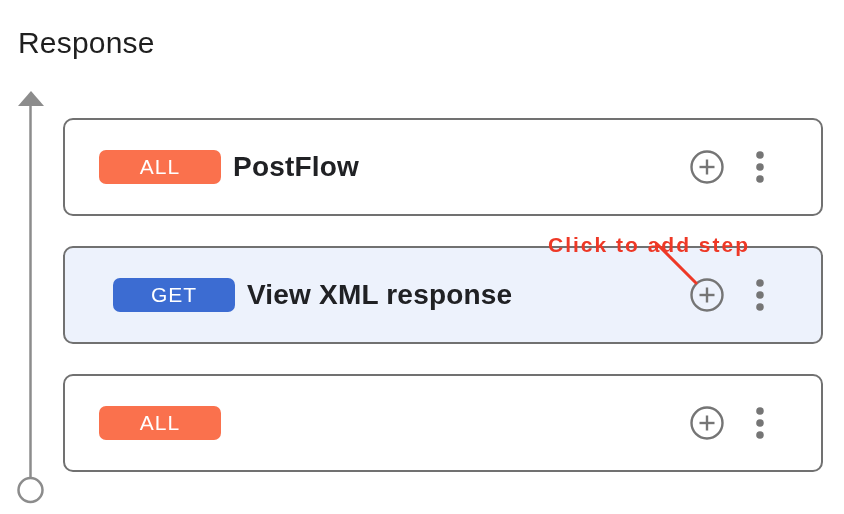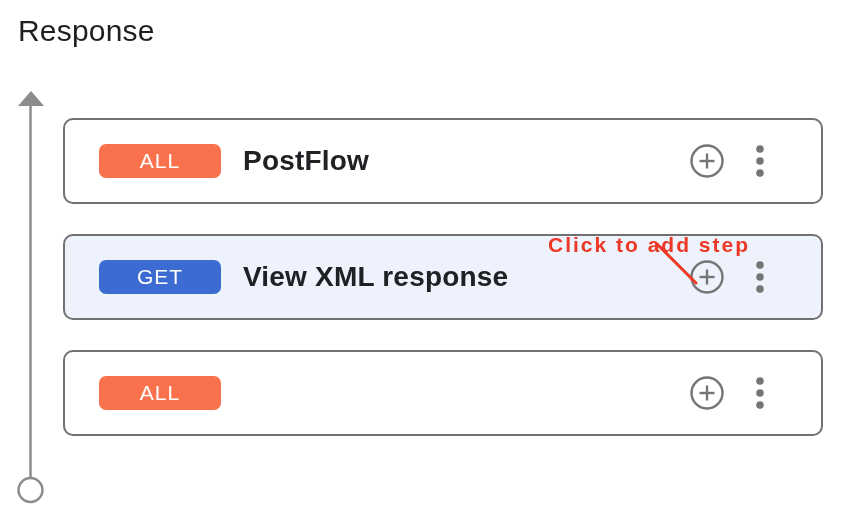--- a/index.html
+++ b/index.html
@@ -15,38 +15,38 @@
   html,body{margin:0;padding:0;background:#fff;}
   body{font-family:"Liberation Sans", sans-serif;}
   .stage{
     position:relative;
     width:844px;height:514px;
     background:var(--bg);
     overflow:hidden;
   }
   .page-title{
     position:absolute;
-    left:18px;top:14px;
+    left:18px;top:26px;
     font-size:30px;
     font-weight:400;
     color:#1F1F1F;
     letter-spacing:0.2px;
   }
   .rail{
     position:absolute;left:0;top:0;
   }
   .cards{
     position:absolute;
     left:63px;top:118px;
     display:flex;
     flex-direction:column;
     gap:30px;
   }
   .card{
-    width:760px;height:86px;
+    width:760px;height:98px;
     background:#fff;
     border:2px solid var(--card-border);
     border-radius:10px;
     display:flex;
     align-items:center;
     padding:0 53px 0 34px;
   }
   .card.highlighted{
     background:var(--highlight-bg);
   }
@@ -55,21 +55,21 @@
     border-radius:7px;
     color:#fff;
     font-size:21px;
     letter-spacing:1px;
     display:flex;
     align-items:center;
     justify-content:center;
     flex:0 0 auto;
   }
   .card-name{
-    margin-left:22px;
+    margin-left:12px;
     font-size:28px;
     font-weight:700;
     color:var(--text-dark);
     letter-spacing:0.2px;
     white-space:nowrap;
   }
   .actions{
     margin-left:auto;
     display:flex;
     align-items:center;
@@ -124,21 +124,21 @@
           <svg width="16" height="38" viewBox="0 0 16 38">
             <circle cx="8" cy="7" r="3.8" fill="var(--icon-gray)"></circle>
             <circle cx="8" cy="19" r="3.8" fill="var(--icon-gray)"></circle>
             <circle cx="8" cy="31" r="3.8" fill="var(--icon-gray)"></circle>
           </svg>
         </button>
       </span>
     </div>
 
     <div class="card highlighted">
-      <span class="badge" style="background: rgb(60, 108, 210);">GET</span>
+      <span class="badge" style="background: rgb(60, 108, 210); margin-left: 14px;">GET</span>
       <span class="card-name">View XML response</span>
       <span class="actions">
         <button class="icon-btn" title="">
           <svg width="36" height="36" viewBox="0 0 36 36">
             <circle cx="18" cy="18" r="15.5" fill="none" stroke="var(--icon-gray)" stroke-width="2.4"></circle>
             <line x1="10.5" y1="18" x2="25.5" y2="18" stroke="var(--icon-gray)" stroke-width="2.4"></line>
             <line x1="18" y1="10.5" x2="18" y2="25.5" stroke="var(--icon-gray)" stroke-width="2.4"></line>
           </svg>
         </button>
         <button class="icon-btn" title="">

